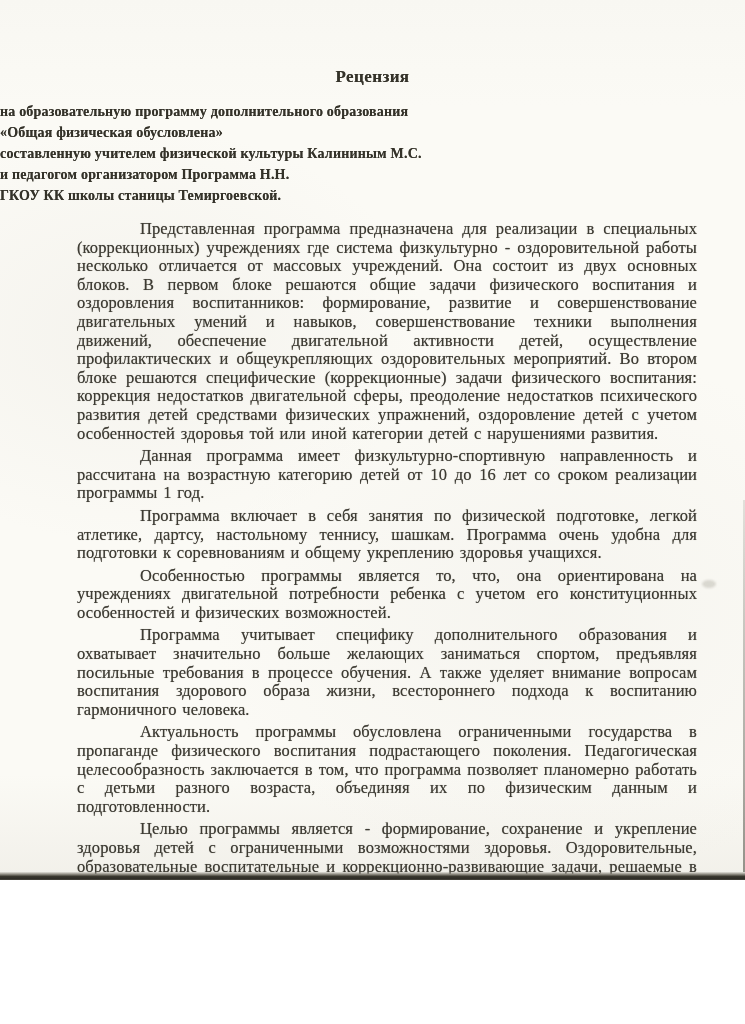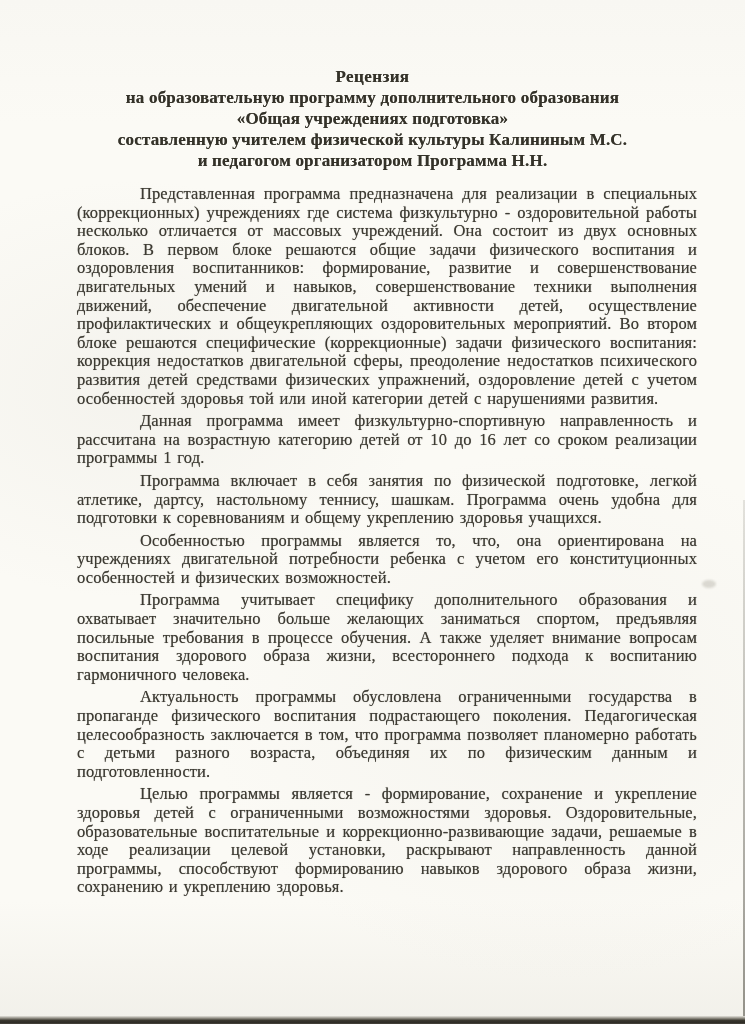--- a/index.html
+++ b/index.html
@@ -1,19 +1,19 @@
 <!DOCTYPE html>
 <html lang="ru"><head>
 <meta charset="utf-8">
 <style>
   html, body { margin: 0; padding: 0; }
   .page {
     position: relative;
     width: 745px;
-    height: 1024px;
+    height: 880px;
     margin: 0 auto;
     overflow: hidden;
     background-color: #fbfaf5;
     background-image:
       radial-gradient(ellipse 420px 300px at 18% 38%, rgba(203,200,190,0.14), rgba(203,200,190,0) 70%),
       radial-gradient(ellipse 500px 380px at 75% 70%, rgba(208,205,196,0.12), rgba(208,205,196,0) 70%),
       linear-gradient(180deg, rgba(246,245,240,0.6) 0%, rgba(251,250,245,0) 12%, rgba(251,250,245,0) 88%, rgba(232,230,222,0.5) 100%);
     font-family: "Liberation Serif", "DejaVu Serif", serif;
     color: #3d3b33;
   }
@@ -21,23 +21,24 @@
     padding-top: 67px;
     text-align: center;
     font-weight: bold;
     font-size: 17px;
     line-height: 20px;
     letter-spacing: 0.4px;
     color: #343229;
     text-shadow: 0 0 0.6px rgba(52,50,41,0.75);
   }
   .doc-heading {
-    text-align: center;
+    margin-top: 14px;
+    text-align: left;
     font-weight: bold;
-    font-size: 17px;
+    font-size: 14px;
     line-height: 21px;
     letter-spacing: 0.2px;
     color: #343229;
     text-shadow: 0 0 0.6px rgba(52,50,41,0.75);
   }
   .doc-body {
     margin: 14px 44px 0 73px;
     font-size: 16.5px;
     line-height: 18.6px;
     text-align: justify;
@@ -78,23 +79,24 @@
 </style>
 </head>
 <body>
 
 <div class="page">
 
   <div class="doc-title">Рецензия</div>
 
   <div class="doc-heading">
     <div>на образовательную программу дополнительного образования</div>
-    <div>«Общая учреждениях подготовка»</div>
+    <div>«Общая физическая обусловлена»</div>
     <div>составленную учителем физической культуры Калининым М.С.</div>
     <div>и педагогом организатором Программа Н.Н.</div>
+    <div>ГКОУ КК школы станицы Темиргоевской.</div>
   </div>
 
   <div class="doc-body">
     <p>Представленная программа предназначена для реализации в специальных (коррекционных) учреждениях где система физкультурно - оздоровительной работы несколько отличается от массовых учреждений. Она состоит из двух основных блоков. В первом блоке решаются общие задачи физического воспитания и оздоровления воспитанников: формирование, развитие и совершенствование двигательных умений и навыков, совершенствование техники выполнения движений, обеспечение двигательной активности детей, осуществление профилактических и общеукрепляющих оздоровительных мероприятий. Во втором блоке решаются специфические (коррекционные) задачи физического воспитания: коррекция недостатков двигательной сферы, преодоление недостатков психического развития детей средствами физических упражнений, оздоровление детей с учетом особенностей здоровья той или иной категории детей с нарушениями развития.</p>
     <p>Данная программа имеет физкультурно-спортивную направленность и рассчитана на возрастную категорию детей от 10 до 16 лет со сроком реализации программы 1 год.</p>
     <p>Программа включает в себя занятия по физической подготовке, легкой атлетике, дартсу, настольному теннису, шашкам. Программа очень удобна для подготовки к соревнованиям и общему укреплению здоровья учащихся.</p>
     <p>Особенностью программы является то, что, она ориентирована на учреждениях двигательной потребности ребенка с учетом его конституционных особенностей и физических возможностей.</p>
     <p>Программа учитывает специфику дополнительного образования и охватывает значительно больше желающих заниматься спортом, предъявляя посильные требования в процессе обучения. А также уделяет внимание вопросам воспитания здорового образа жизни, всестороннего подхода к воспитанию гармоничного человека.</p>
     <p>Актуальность программы обусловлена ограниченными государства в пропаганде физического воспитания подрастающего поколения. Педагогическая целесообразность заключается в том, что программа позволяет планомерно работать с детьми разного возраста, объединяя их по физическим данным и подготовленности.</p>
     <p>Целью программы является - формирование, сохранение и укрепление здоровья детей с ограниченными возможностями здоровья. Оздоровительные, образовательные воспитательные и коррекционно-развивающие задачи, решаемые в ходе реализации целевой установки, раскрывают направленность данной программы, способствуют формированию навыков здорового образа жизни, сохранению и укреплению здоровья.</p>

